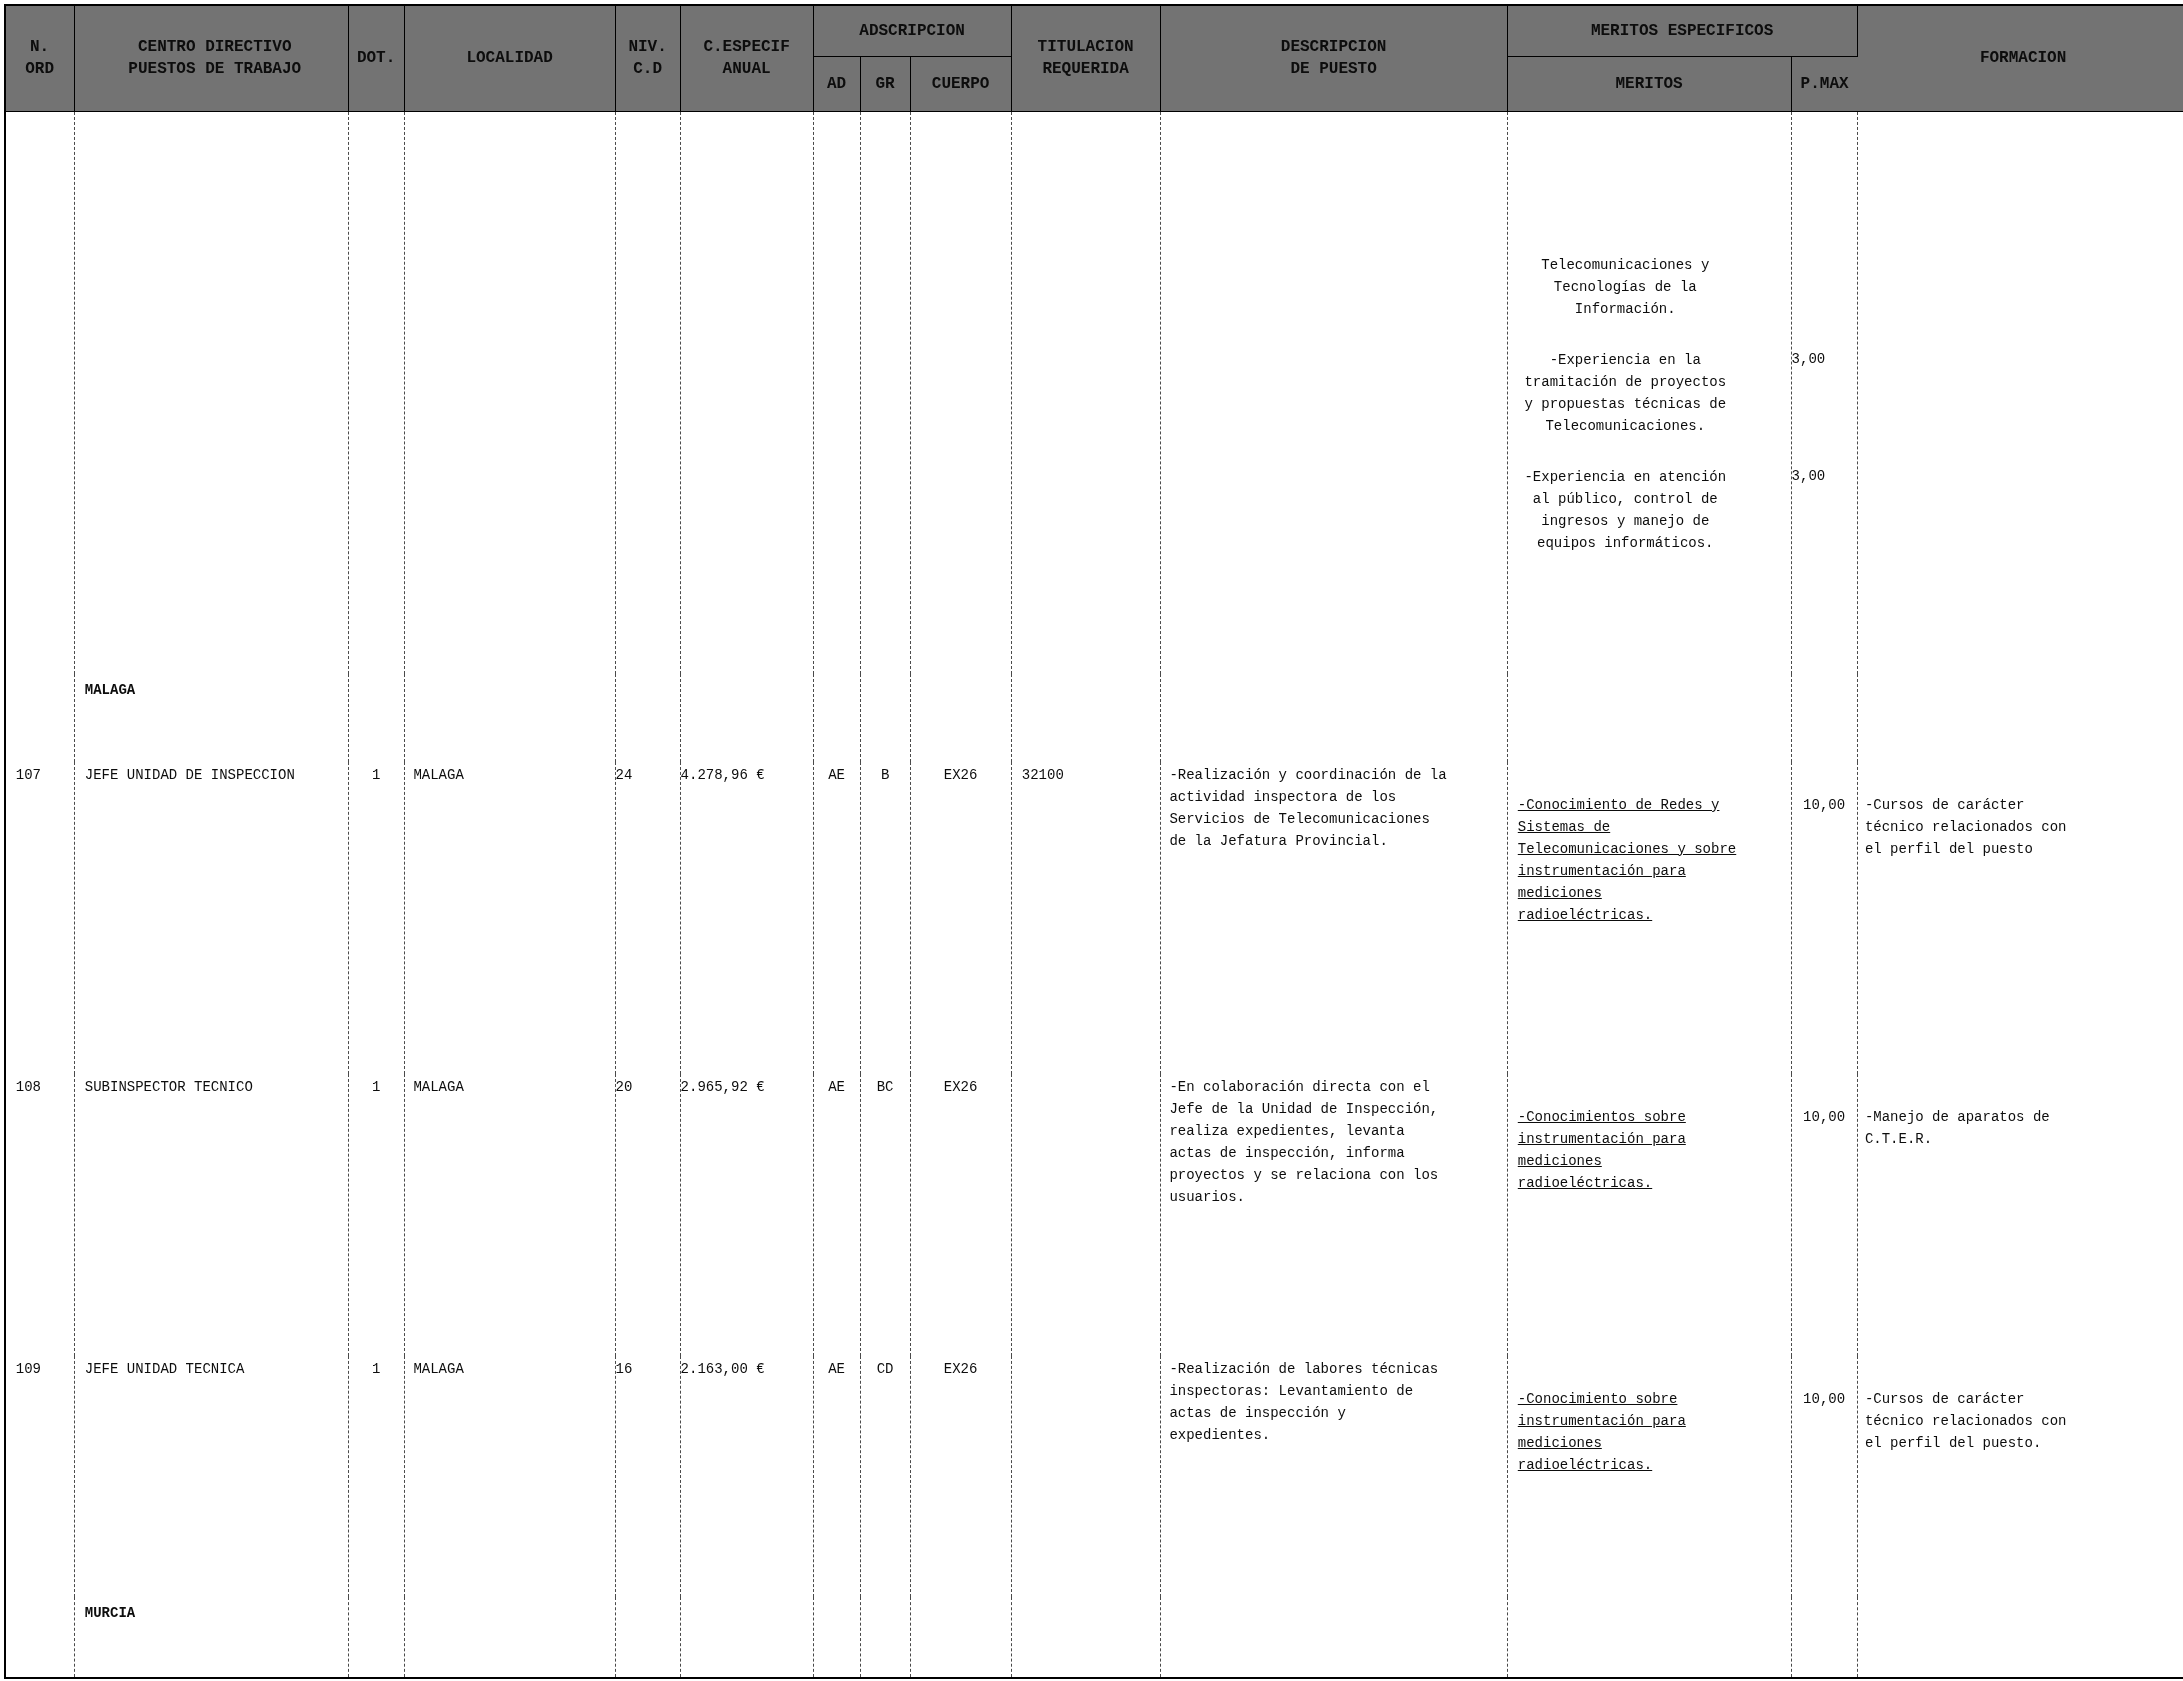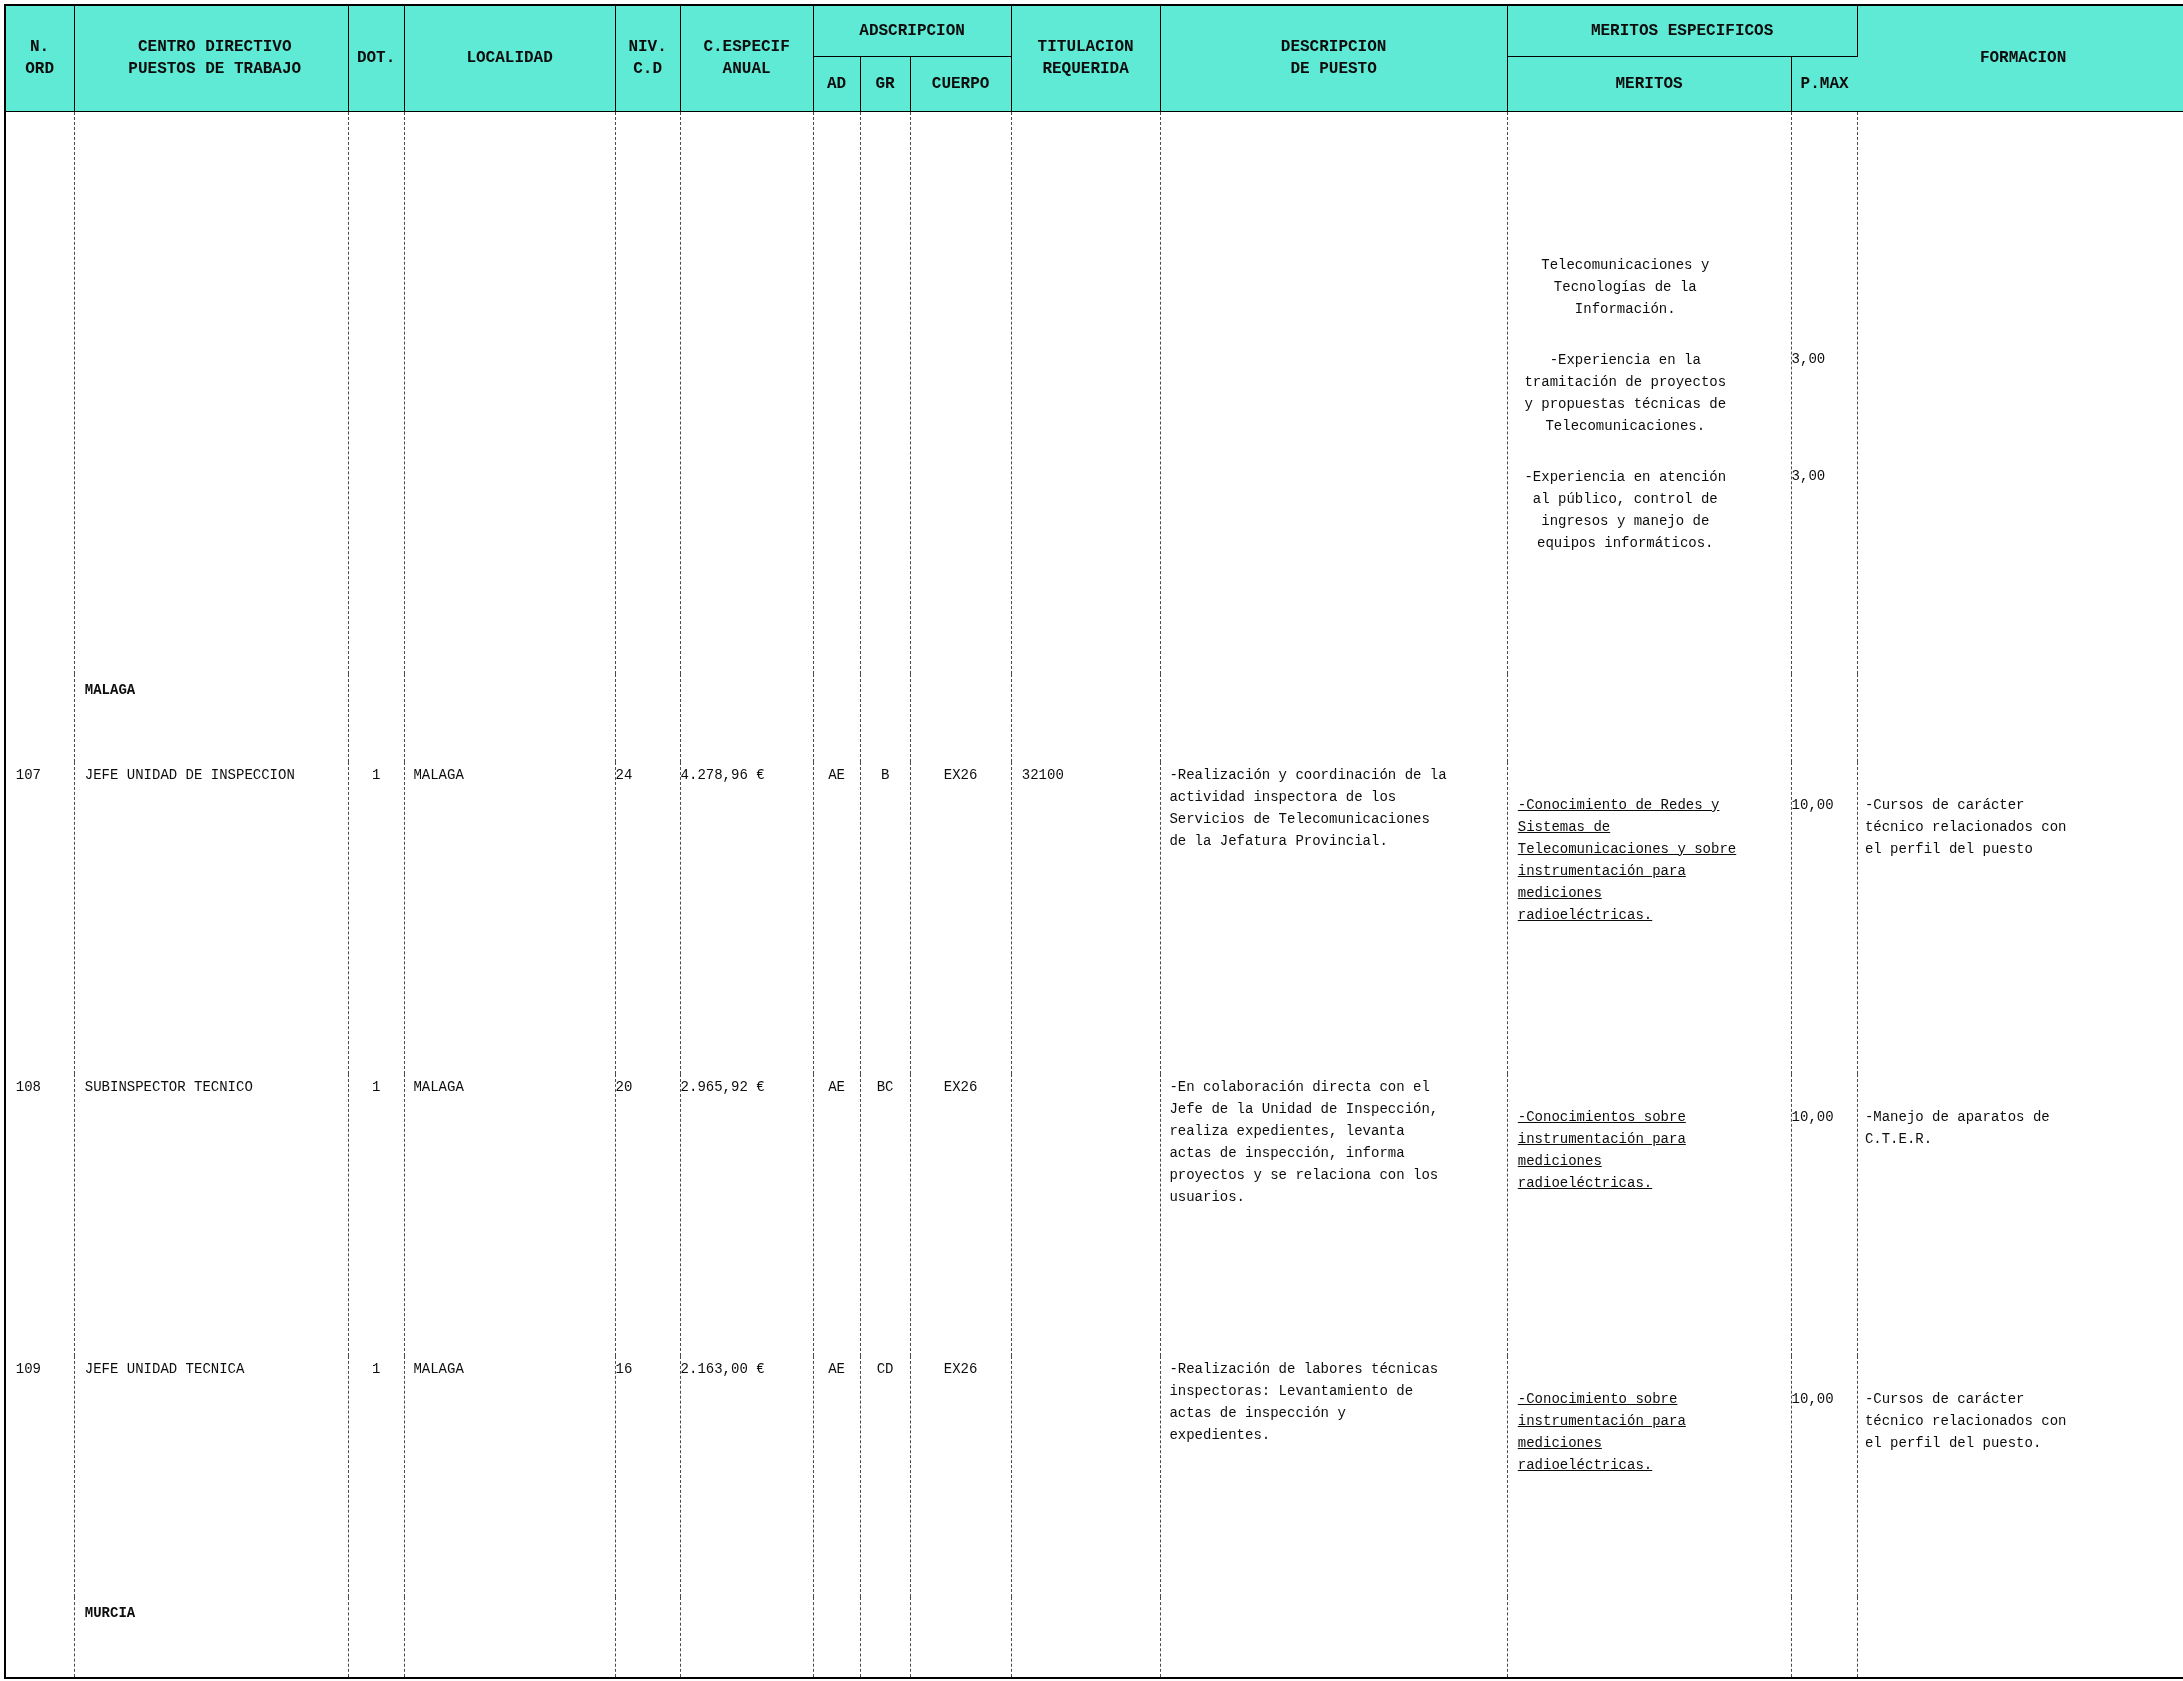--- a/index.html
+++ b/index.html
@@ -16,21 +16,21 @@
     border-collapse: separate; border-spacing: 0;
     table-layout: fixed;
     border: 2.2px solid #000;
   }
   thead th {
     border-right: 0.7px solid #000;
     font-size: 16px; font-weight: bold;
     text-align: center; vertical-align: middle;
     padding: 4.4px 2.9px;
     line-height: 22px;
-    background: #5eead4;
+    background: #737373;
   }
   thead th:last-child { border-right: none; }
   thead th.hb { border-bottom: 1.5px solid #000; }
   thead th.group { border-bottom: 0.7px solid #000; }
   thead tr.h1 { height: 51px; }
   thead tr.h2 { height: 55px; }
   th.left { text-align: center; padding-left: 10.2px; }
 
   tbody td {
     border-right: 0.7px dashed #4a4a4a;
@@ -54,21 +54,21 @@
   .dot-cell   { padding-top: 2.9px; text-align: center; }
   .loc-cell   { padding: 2.9px 5.8px 0 8.8px; }
   .niv-cell   { padding-top: 2.9px; text-align: left; }
   .ces-cell   { padding: 2.9px 8.8px 0 0; }
   .adgr-cell  { padding-top: 2.9px; text-align: center; }
   .tit-cell   { padding: 2.9px 5.8px 0 10.2px; }
   .desc-cell  { padding: 2.9px 7.3px 0 8.8px; }
   .desc-cell .txt { max-width: 285px; }
   .mer-cell   { padding: 32px 7.3px 0 10.2px; text-decoration: underline; }
   .mer-cell .txt { max-width: 223px; }
-  .pmax-cell  { padding-top: 32px; text-align: left; }
+  .pmax-cell  { padding-top: 32px; text-align: center; }
   .form-cell  { padding: 32px 7.3px 0 7.3px; }
   .form-cell .txt { max-width: 226px; }
 
   
   .cont-merits { padding: 142px 7.3px 0 10.2px; }
   .cont-merits p { max-width: 215px; margin: 0 0 29px 0; text-align: center; }
   .pm { position: absolute; width: 100%; }
   .pm1 { top: 236px; }
   .pm2 { top: 353px; }
 </style>

